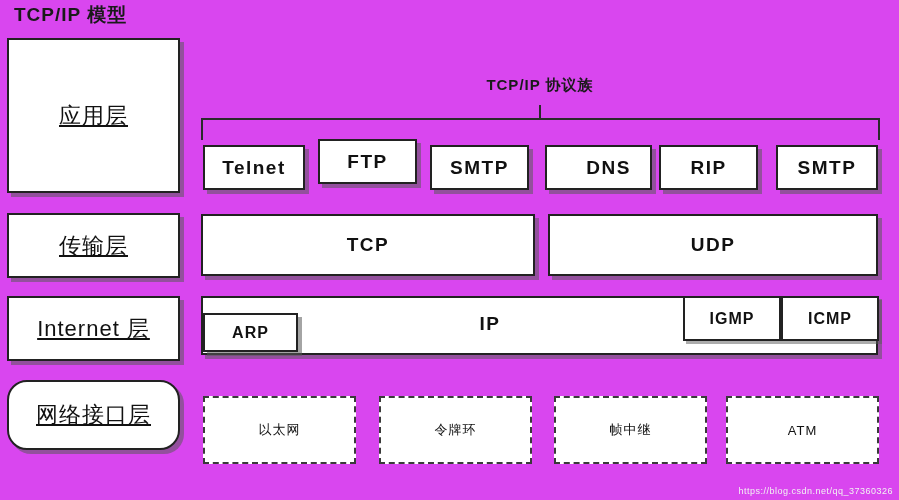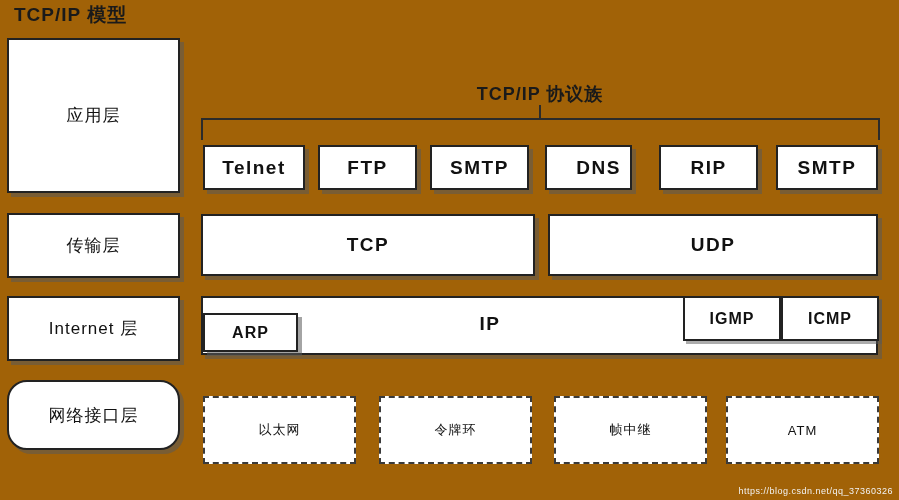--- a/index.html
+++ b/index.html
@@ -4,21 +4,21 @@
 <style>
   html, body {
     margin: 0;
     padding: 0;
     background: #ffffff;
   }
   #canvas {
     position: relative;
     width: 899px;
     height: 500px;
-    background: #a16207;
+    background: #d946ef;
     font-family: "Liberation Sans", "DejaVu Sans", sans-serif;
     overflow: hidden;
   }
 
   
   .diagram-title {
     position: absolute;
     left: 14px;
     top: 2px;
     font-size: 19px;
@@ -40,23 +40,24 @@
     justify-content: center;
     color: #111111;
     text-align: center;
   }
   .box.nosh {
     box-shadow: none;
   }
 
   
   .layer-label {
-    font-size: 17px;
+    font-size: 22px;
     font-weight: normal;
     letter-spacing: 1px;
+    text-decoration: underline;
   }
 
   
   .proto {
     font-size: 19px;
     font-weight: bold;
     letter-spacing: 1.5px;
   }
   .proto-sm {
     font-size: 16px;
@@ -74,27 +75,26 @@
     align-items: center;
     justify-content: center;
     font-size: 13px;
     color: #111111;
     letter-spacing: 1px;
   }
 
   
   .suite-caption {
     position: absolute;
-    font-size: 18px;
+    font-size: 15px;
     font-weight: bold;
     letter-spacing: 1px;
     color: #1a1a1a;
     white-space: nowrap;
     text-align: center;
-    margin-top: 6px;
   }
   .bracket-h {
     position: absolute;
     background: #2b2b2b;
     height: 2px;
   }
   .bracket-v {
     position: absolute;
     background: #2b2b2b;
     width: 2px;
@@ -158,29 +158,29 @@
 
   <div class="bracket-h" style="left:201px; top:118px; width:679px;"></div>
 
   <div class="bracket-v" style="left:201px; top:118px; height:22px;"></div>
   <div class="bracket-v" style="left:878px; top:118px; height:22px;"></div>
 
   <div class="box proto" style="left:203px; top:145px; width:102px; height:45px;">
     <span>Telnet</span>
   </div>
 
-  <div class="box proto" style="left:318px; top:145px; width:99px; height:45px;">
+  <div class="box proto" style="left:318px; top:139px; width:99px; height:45px;">
     <span>FTP</span>
   </div>
 
   <div class="box proto" style="left:430px; top:145px; width:99px; height:45px;">
     <span>SMTP</span>
   </div>
 
-  <div class="box proto" style="left:545px; top:145px; width:87px; height:45px;padding-left:20px;">
+  <div class="box proto" style="left:545px; top:145px; width:107px; height:45px;padding-left:20px;">
     <span>DNS</span>
   </div>
 
   <div class="box proto" style="left:659px; top:145px; width:99px; height:45px;">
     <span>RIP</span>
   </div>
 
   <div class="box proto" style="left:776px; top:145px; width:102px; height:45px;">
     <span>SMTP</span>
   </div>

